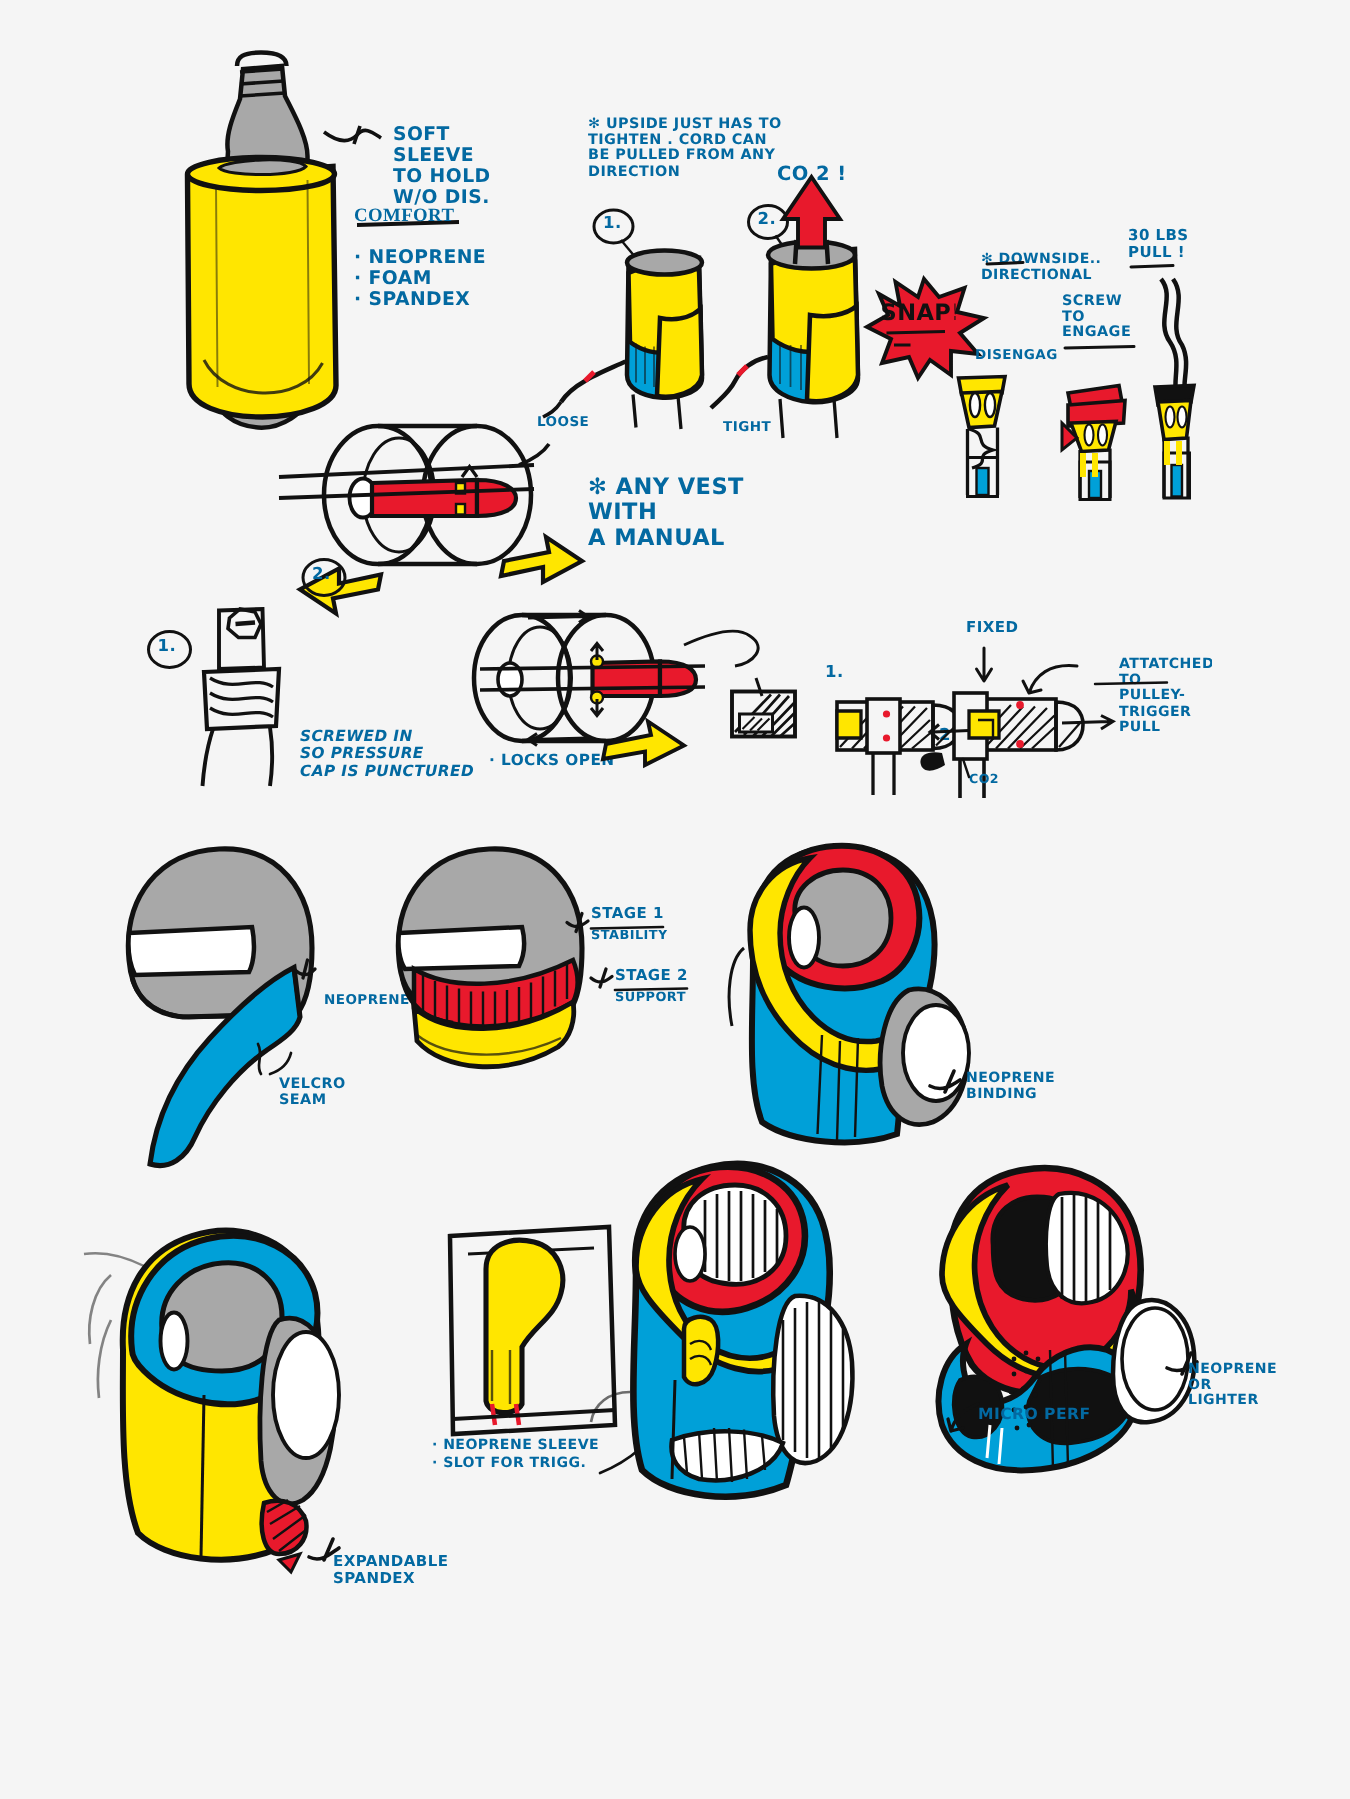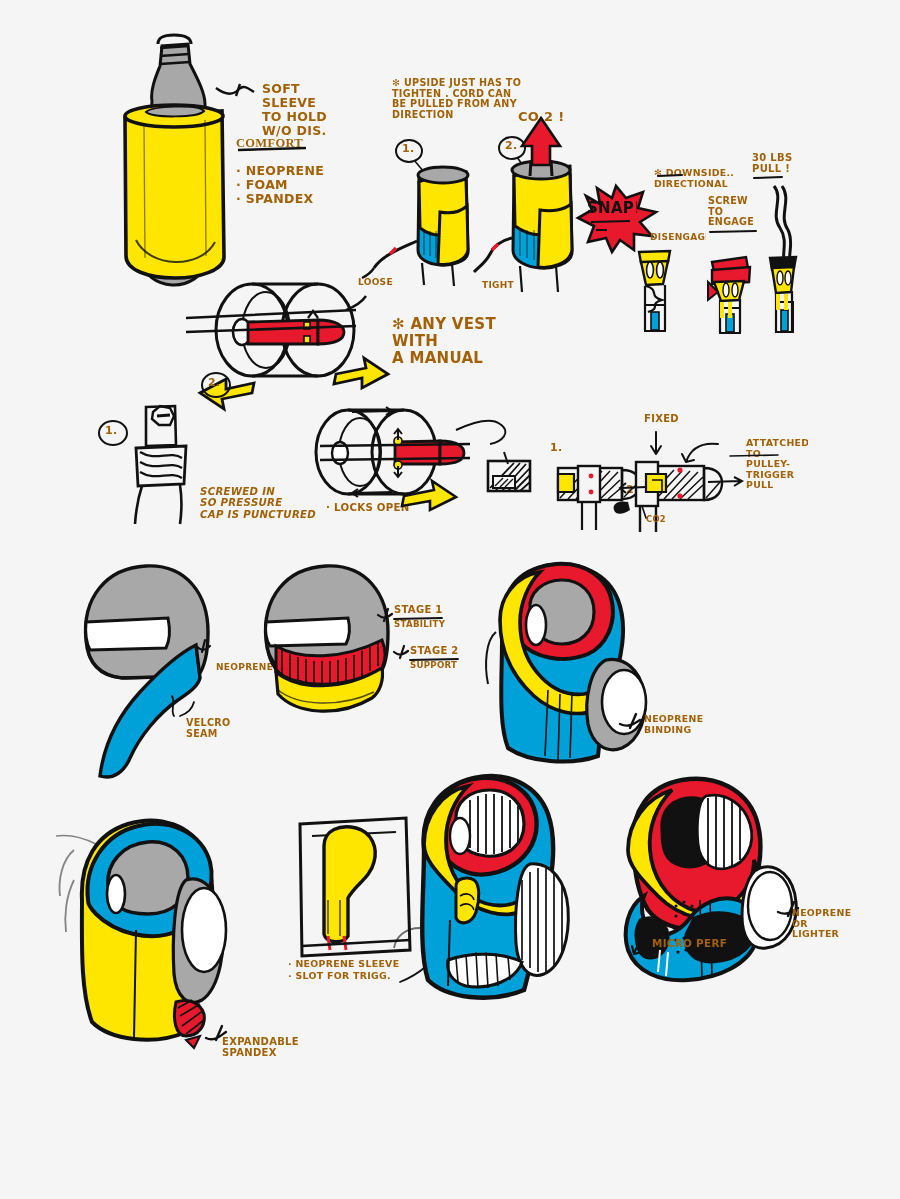--- a/index.html
+++ b/index.html
@@ -8,21 +8,21 @@
     background:#f5f5f5;
     font-family:"DejaVu Sans", sans-serif;
     overflow:hidden;
     position:relative;
   }
   #sheet{position:absolute;left:0;top:0;width:900px;height:1199px;}
   .note{
     position:absolute;
     font-family:"DejaVu Sans", sans-serif;
     font-weight:700;
-    color:#a16207;
+    color:#0369a1;
     letter-spacing:0.3px;
     line-height:1.12;
     white-space:pre-line;
     transform-origin:left top;
     text-transform:uppercase;
   }
   svg{display:block;}
   .ink{stroke:#111;fill:none;stroke-linecap:round;stroke-linejoin:round;}
 </style>
 </head>

